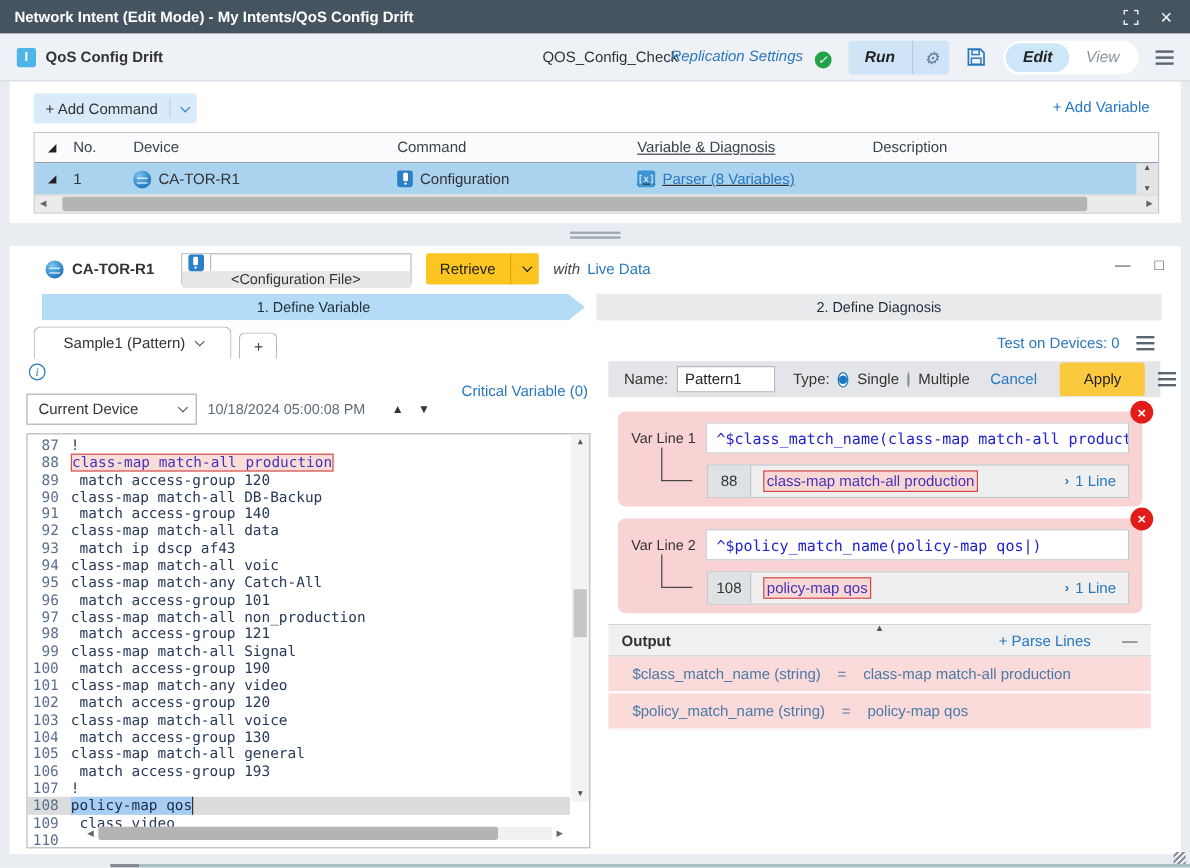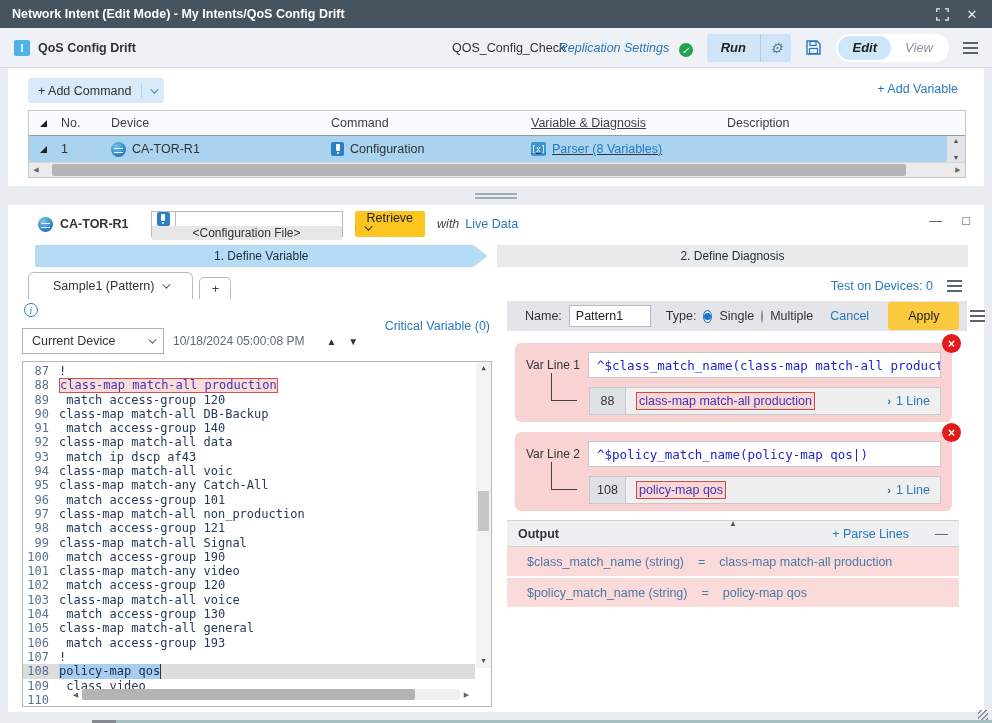--- a/index.html
+++ b/index.html
@@ -81,21 +81,21 @@
   .splitter { position:absolute; top:186px; left:0; width:992px; height:19px; background:#e9ecf0;
     display:flex; flex-direction:column; align-items:center; justify-content:center; gap:2px; cursor:row-resize; }
   .splitter i { display:block; width:42px; height:2px; background:#9fabb3; }
   
   .main-panel { position:absolute; top:205px; left:8px; width:976px; height:507px; background:#fff; }
   .dev-bar { position:absolute; left:0; top:0; width:100%; height:38px; display:flex; align-items:center; padding-left:30px; }
   .dev-name { font-size:12.5px; font-weight:bold; margin-left:7px; }
   .cfgfile-box { margin-left:22px; width:192px; height:26px; border:1px solid #b6bac0; display:flex; align-items:stretch; cursor:pointer;flex-direction:column; }
   .cfgfile-box .icell { width:24px; background:#fff; border-right:1px solid #b6bac0; display:flex; align-items:center; justify-content:center; }
   .cfgfile-box .txt { flex:1; background:#e7e7e7; font-size:12px; display:flex; align-items:center; justify-content:center; color:#333; }
-  .retrieve { margin-left:12px; height:26px; display:flex; background:#fdc520; border-radius:2px; overflow:hidden;flex-direction:column; }
+  .retrieve { margin-left:12px; height:26px; display:flex; background:#fdc520; border-radius:2px; overflow:hidden; }
   .retrieve .r-lbl { padding:0 12px; display:flex; align-items:center; font-size:12.5px; color:#222; cursor:pointer; }
   .retrieve .r-dd { border-left:1px solid #e0a900; width:24px; display:flex; align-items:center; justify-content:center; cursor:pointer; }
   .retrieve .r-dd .chev{ border-color:#222; }
   .with-lbl { font-style:italic; font-size:12.5px; color:#444; margin:0 6px 0 12px; }
   .dev-right { position:absolute; right:14px; top:8px; display:flex; gap:20px; color:#555; font-size:13px; }
   .dev-right span { cursor:pointer; }
   
   .wizard { position:absolute; left:27px; top:40px; width:933px; height:22px; display:flex; }
   .wz1 { width:48.5%; background:#b5dcf6; display:flex; align-items:center; justify-content:center;
     font-size:12px; color:#23303a; clip-path:polygon(0 0, calc(100% - 14px) 0, 100% 50%, calc(100% - 14px) 100%, 0 100%); cursor:pointer; }
@@ -139,21 +139,21 @@
   .code-vsb .sb-ar { position:absolute; left:0; width:15px; text-align:center; }
   .code-vsb .up { top:3px; } .code-vsb .dn { bottom:3px; }
   .code-vsb .vthumb { position:absolute; left:2px; width:11px; top:42%; height:40px; background:#c6c6c6; cursor:pointer; }
   .code-hsb { position:absolute; left:46px; right:18px; bottom:5px; height:13px; display:flex; align-items:center; }
   .code-hsb .ar { width:13px; font-size:7px; color:#666; text-align:center; font-family:"Liberation Sans",sans-serif; cursor:pointer; }
   .code-hsb .track { flex:1; height:11px; position:relative; background:#f0f0f0; }
   .code-hsb .thumb { position:absolute; left:0; width:88%; top:0; bottom:0; background:#b4b4b4; border-radius:2px; cursor:pointer; }
   
   .right-pane { position:absolute; left:499px; top:70px; width:460px; height:434px; }
   .name-bar { position:absolute; left:0; right:0; top:26px; height:30px; background:#e3e5e8;
-    display:flex; align-items:center; padding:0 18px; font-size:12.5px; gap:7px; }
+    display:flex; align-items:center; padding:0 13px; font-size:12.5px; gap:7px; }
   .name-input { width:82px; height:22px; border:1px solid #b6bac0; background:#fff; padding:0 6px;
     font-size:12.5px; font-family:"Liberation Sans",sans-serif; color:#222; }
   .radio { width:13px; height:13px; border-radius:50%; border:1px solid #8a9099; background:#fff;
     display:inline-flex; align-items:center; justify-content:center; cursor:pointer; }
   .radio.sel { border-color:#1d76c2; }
   .radio.sel i { width:7px; height:7px; border-radius:50%; background:#1d76c2; }
   .apply-btn { background:#fbc93d; border-radius:3px; height:28px; padding:0 20px; display:flex;
     align-items:center; font-size:12.5px; color:#222; cursor:pointer; }
   .nb-burger { margin-left:4px; }
   

